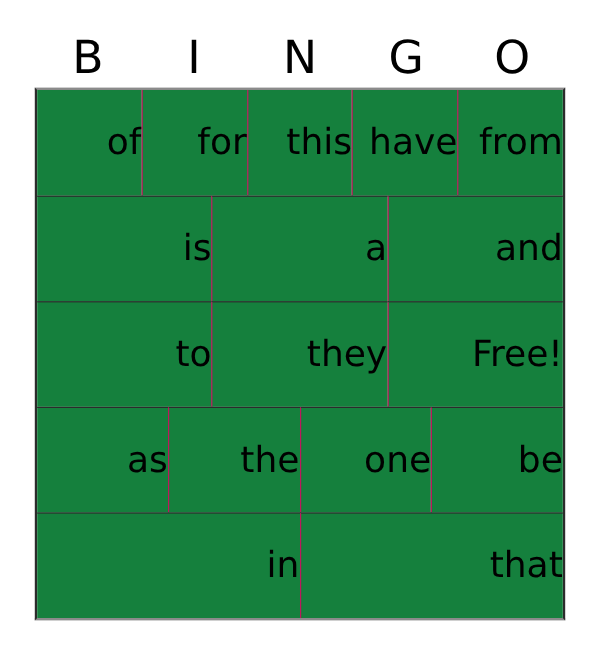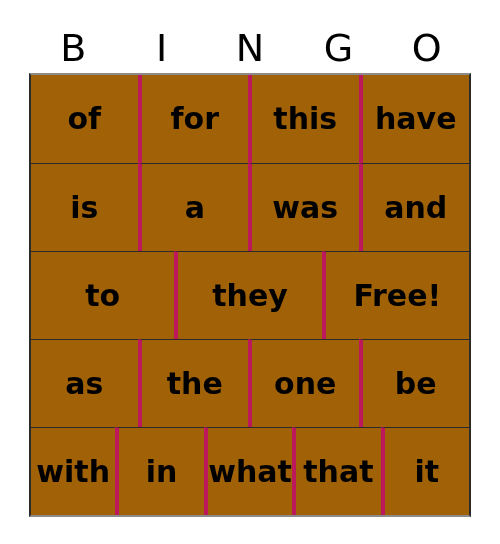--- a/index.html
+++ b/index.html
@@ -51,29 +51,28 @@
     height: 88px;
   }
   .grid-row + .grid-row .grid-cell {
     border-top: 1px solid #2b2b2b;
   }
   .grid-cell {
     flex: 1 1 0;
     min-width: 0;
     display: flex;
     align-items: center;
-    justify-content: center;
+    justify-content: flex-end;
     box-sizing: border-box;
     position: relative;
     overflow: hidden;
-    background: #a16207;
-    font-weight: bold;
+    background: #15803d;
   }
   .grid-cell + .grid-cell {
-    border-left: 4px solid #be185d;
+    border-left: 1px solid #be185d;
   }
   .cell-text {
     font-size: 30px;
     line-height: 1;
     white-space: nowrap;
     color: #000000;
     display: block;
     transform-origin: center center;
   }
 </style>
@@ -98,31 +97,31 @@
         </div>
       <div class="grid-cell">
           <span class="cell-text">for</span>
         </div>
       <div class="grid-cell">
           <span class="cell-text">this</span>
         </div>
       <div class="grid-cell">
           <span class="cell-text">have</span>
         </div>
+      <div class="grid-cell">
+          <span class="cell-text">from</span>
+        </div>
     </div>
 
     <div class="grid-row">
       <div class="grid-cell">
           <span class="cell-text">is</span>
         </div>
       <div class="grid-cell">
           <span class="cell-text">a</span>
-        </div>
-      <div class="grid-cell">
-          <span class="cell-text">was</span>
         </div>
       <div class="grid-cell">
           <span class="cell-text">and</span>
         </div>
     </div>
 
     <div class="grid-row">
       <div class="grid-cell">
           <span class="cell-text">to</span>
         </div>
@@ -144,30 +143,21 @@
       <div class="grid-cell">
           <span class="cell-text">one</span>
         </div>
       <div class="grid-cell">
           <span class="cell-text">be</span>
         </div>
     </div>
 
     <div class="grid-row">
       <div class="grid-cell">
-          <span class="cell-text">with</span>
-        </div>
-      <div class="grid-cell">
           <span class="cell-text">in</span>
         </div>
       <div class="grid-cell">
-          <span class="cell-text">what</span>
-        </div>
-      <div class="grid-cell">
           <span class="cell-text">that</span>
-        </div>
-      <div class="grid-cell">
-          <span class="cell-text">it</span>
         </div>
     </div>
 
   </div>
 </div>
 
 </body></html>

